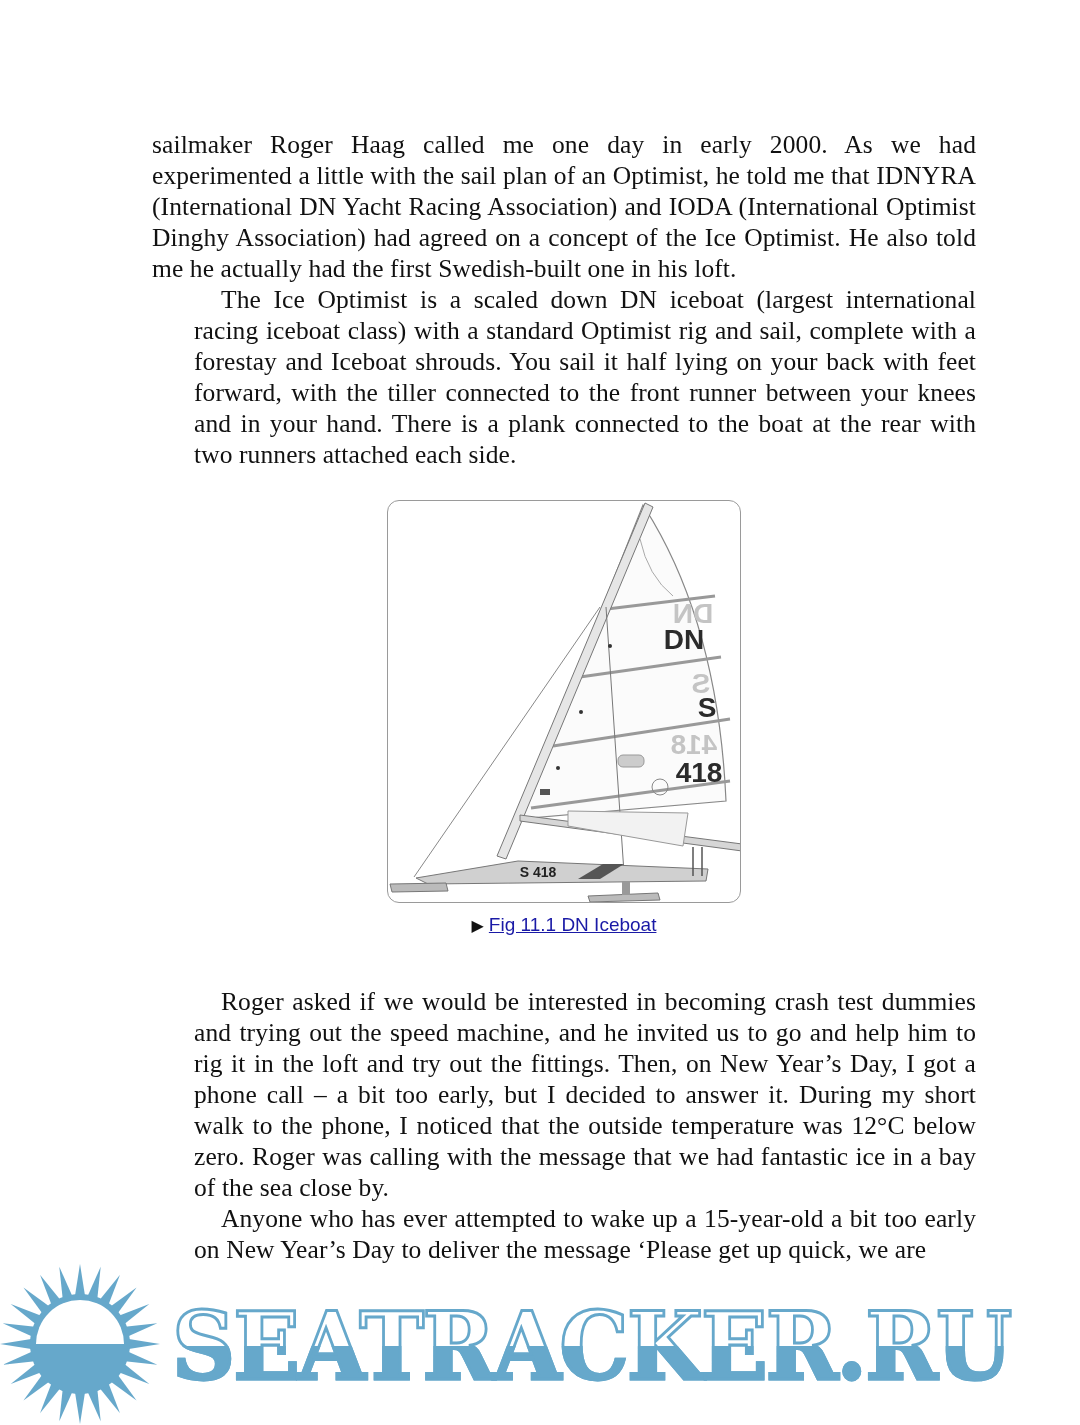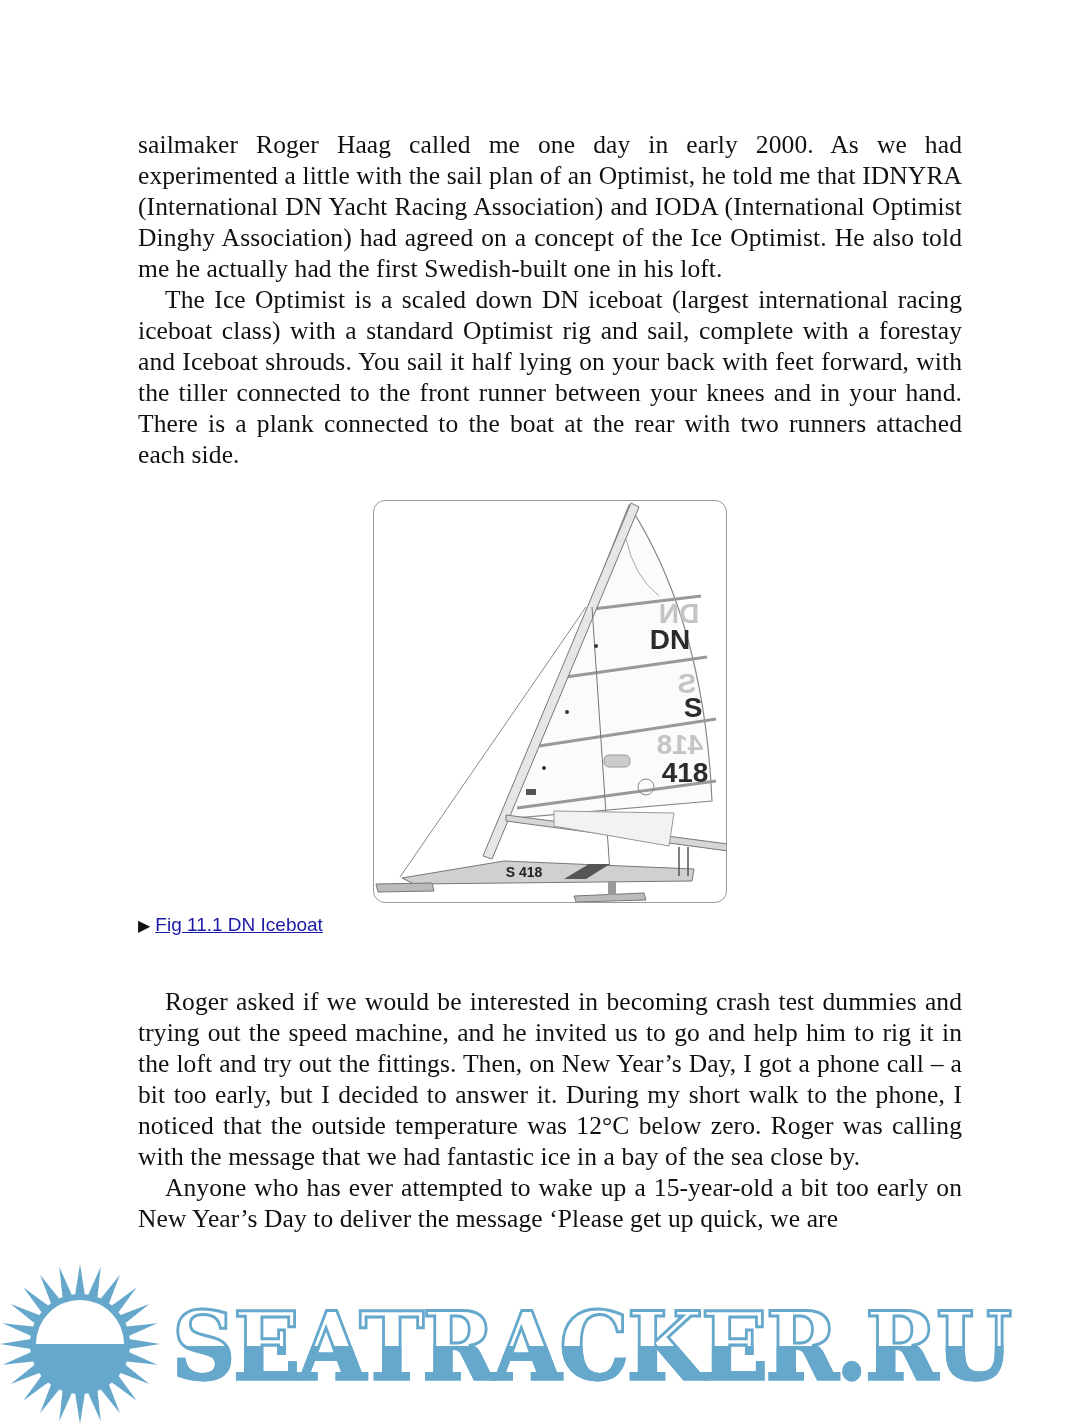--- a/index.html
+++ b/index.html
@@ -1,36 +1,37 @@
 <!DOCTYPE html>
 <html><head>
   <meta charset="utf-8">
   <style>
     html, body { margin: 0; padding: 0; background: #ffffff; }
     body { width: 1080px; height: 1425px; position: relative; overflow: hidden; }
-    .page { position: absolute; left: 138px; top: 129px; width: 824px; }
+    .page { position: absolute; left: 152px; top: 129px; width: 824px; }
     .para {
       font-family: "Liberation Serif", serif;
       font-size: 25.5px;
       line-height: 31px;
       color: #111;
       text-align: justify;
       margin: 0;
       letter-spacing: 0.1px;
     }
-    .para.indent { text-indent: 27px; }
+    .para.indent { text-indent: 27px; margin-left: 42px; }
     .figure-wrap { position: relative; height: 0; }
     .figure {
       position: absolute; left: 235px; top: 30px;
       width: 354px; height: 403px;
       border: 1.5px solid #9a9a9a; border-radius: 12px;
       box-sizing: border-box; overflow: hidden; background: #fff;
     }
     .caption {
       position: absolute; left: 0; width: 824px; top: 443px;
+      text-align: center;
       font-family: "Liberation Sans", sans-serif; font-size: 19px; line-height: 24px;
     }
     .caption .arrow { color: #111; font-size: 16px; margin-right: 5px; }
     .caption a { color: #1a1aa6; text-decoration: underline; }
     .spacer { height: 516px; }
     .watermark { position: absolute; left: 0; top: 1262px; width: 1080px; height: 163px; }
     .wm-text {
       position: absolute; left: 172px; top: 1296px; width: 900px;
       font-family: "DejaVu Serif", serif; font-weight: bold;
       font-size: 94px; line-height: 100px; letter-spacing: -2px;

